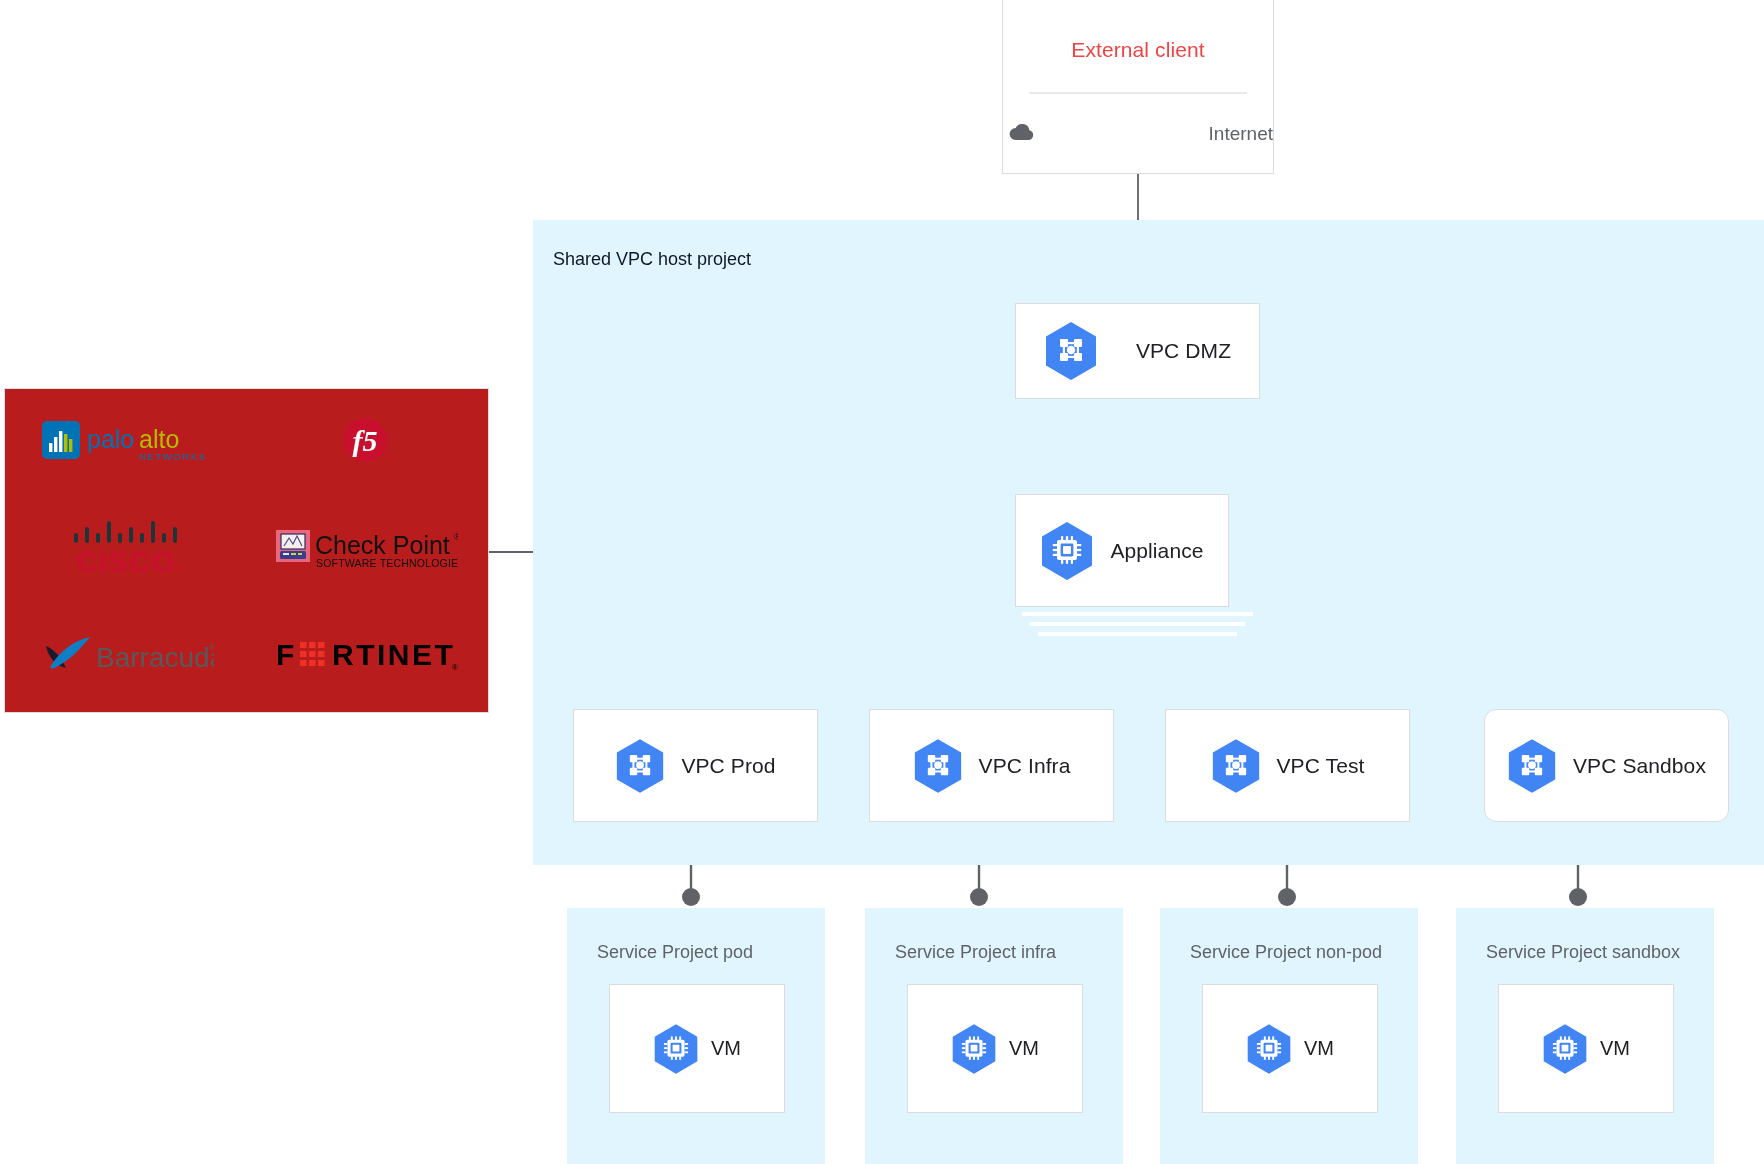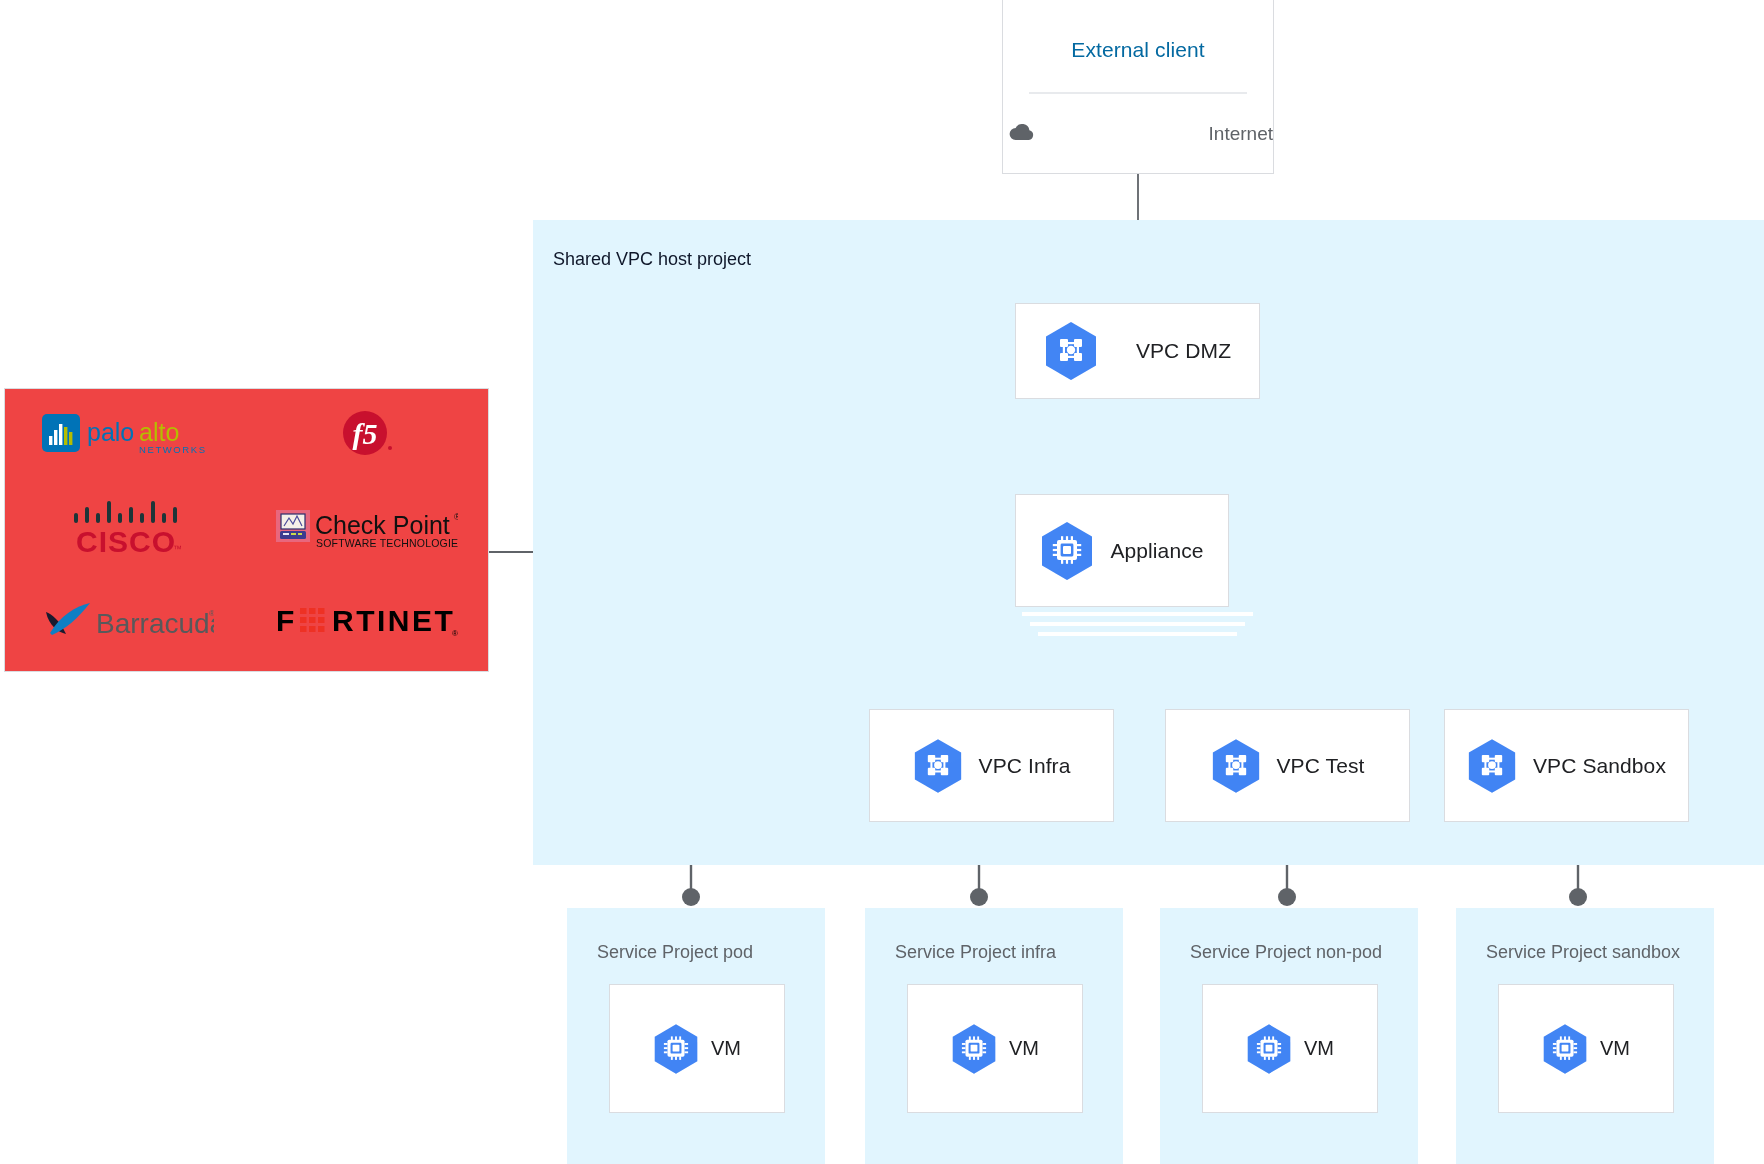--- a/index.html
+++ b/index.html
@@ -18,21 +18,21 @@
   }
   .abs { position: absolute; }
 
   
   .card {
     background: #ffffff;
     border: 1px solid #dadce0;
   }
   .card-title {
     font-size: 21px;
-    color: #0369a1;
+    color: #ef4444;
     text-align: center;
     letter-spacing: .1px;
   }
   .divider {
     height: 2px;
     background: #e8eaed;
   }
 
   
   #external-client {
@@ -77,21 +77,21 @@
 
   
   .sheet {
     position: absolute; background: #ffffff; height: 4px;
   }
 
   .vpc-row-box { width: 245px; height: 113px; top: 709px; }
   #vpc-prod    { left: 573px; }
   #vpc-infra   { left: 869px; }
   #vpc-test    { left: 1165px; }
-  #vpc-sandbox { left: 1444px; }
+  #vpc-sandbox { left: 1484px; border-radius: 12px; }
 
   
   .service-project {
     background: #e1f5fe;
     width: 258px; height: 262px; top: 908px;
   }
   .sp-label {
     position: absolute; left: 30px; top: 34px;
     font-size: 18px; color: #5f6368; white-space: nowrap;
   }
@@ -103,22 +103,22 @@
   }
   .vm-sheet { position: absolute; background: #ffffff; height: 4px; }
 
   #sp-pod     { left: 567px; }
   #sp-infra   { left: 865px; }
   #sp-nonpod  { left: 1160px; }
   #sp-sandbox { left: 1456px; }
 
   
   #vendor-panel {
-    left: 4px; top: 388px; width: 485px; height: 284px;
-    background: #ef4444; border: 1px solid #dadce0;
+    left: 4px; top: 388px; width: 485px; height: 325px;
+    background: #b91c1c; border: 1px solid #dadce0;
     display: grid;
     grid-template-columns: 1fr 1fr;
     grid-template-rows: 1fr 1fr 1fr;
     align-items: center; justify-items: center;
   }
   .logo-cell { display: flex; align-items: center; justify-content: center; }
 
   
   #wires { left: 0; top: 0; width: 1764px; height: 1164px; pointer-events: none; }
 
@@ -239,20 +239,40 @@
           <rect x="37" y="32.8" width="4.2" height="2.2"></rect>
         </g>
       </svg>
     </span>
     <span class="node-label">Appliance</span>
   </div>
   <div class="abs sheet" style="left:1022px; top:612px; width:231px;"></div>
   <div class="abs sheet" style="left:1030px; top:622px; width:215px;"></div>
   <div class="abs sheet" style="left:1038px; top:632px; width:199px;"></div>
 
+  <div class="abs node vpc-row-box" id="vpc-prod">
+    <span>
+      <svg class="hex-icon" width="50" height="56" viewBox="0 0 54 60">
+        <path d="M27 1 L52 15.5 L52 44.5 L27 59 L2 44.5 L2 15.5 Z" fill="#4285f4"></path>
+        <path d="M52 22 L52 44.5 L27 59 L14.5 51.8 L38 28 Z" fill="#4285f4" opacity=".22"></path>
+        <g fill="#ffffff">
+          <rect x="16" y="18" width="8" height="8" rx="1"></rect>
+            <rect x="30" y="18" width="8" height="8" rx="1"></rect>
+          <rect x="16" y="32" width="8" height="8" rx="1"></rect>
+            <rect x="30" y="32" width="8" height="8" rx="1"></rect>
+          <rect x="23.5" y="21" width="7" height="2.2"></rect>
+            <rect x="23.5" y="34.8" width="7" height="2.2"></rect>
+          <rect x="18.8" y="25" width="2.2" height="8"></rect>
+            <rect x="32.8" y="25" width="2.2" height="8"></rect>
+          <circle cx="27" cy="29" r="4.2"></circle>
+        </g>
+      </svg>
+    </span>
+    <span class="node-label">VPC Prod</span>
+  </div>
 
   <div class="abs node vpc-row-box" id="vpc-infra">
     <span>
       <svg class="hex-icon" width="50" height="56" viewBox="0 0 54 60">
         <path d="M27 1 L52 15.5 L52 44.5 L27 59 L2 44.5 L2 15.5 Z" fill="#4285f4"></path>
         <path d="M52 22 L52 44.5 L27 59 L14.5 51.8 L38 28 Z" fill="#4285f4" opacity=".22"></path>
         <g fill="#ffffff">
           <rect x="16" y="18" width="8" height="8" rx="1"></rect>
             <rect x="30" y="18" width="8" height="8" rx="1"></rect>
           <rect x="16" y="32" width="8" height="8" rx="1"></rect>

